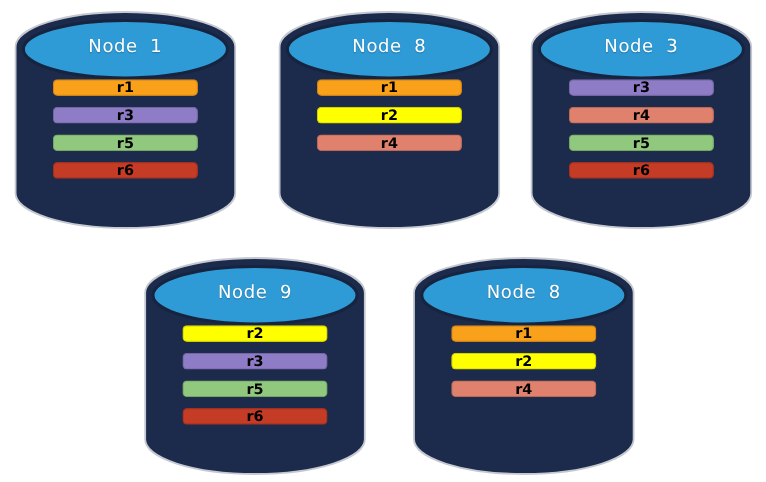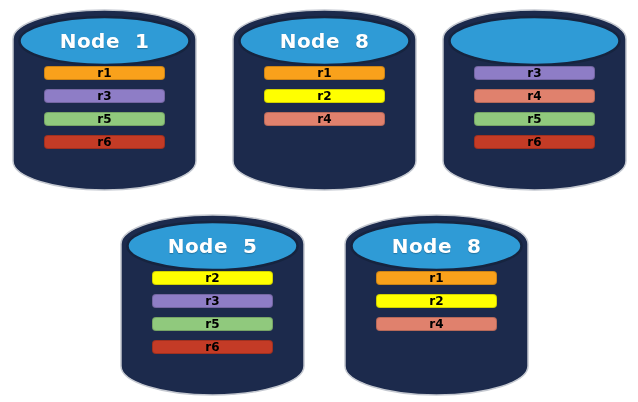--- a/index.html
+++ b/index.html
@@ -26,22 +26,22 @@
     top: 0;
     width: 100%;
     height: 100%;
   }
   .node-title {
     position: absolute;
     left: 0;
     right: 0;
     top: 21px;
     text-align: center;
-    font-size: 20px;
-    font-weight: bold;
+    font-size: 15px;
+    font-weight: normal;
     color: #ffffff;
     white-space: pre;
     letter-spacing: 0.5px;
     text-shadow: 0 1px 1px rgba(0,0,0,0.25);
   }
   .bars {
     position: absolute;
     left: 33px;
     right: 33px;
     top: 58px;
@@ -95,34 +95,35 @@
       <div class="bar" style="background: rgb(255, 255, 0);">r2</div>
       <div class="bar" style="background: rgb(224, 129, 109);">r4</div>
     </div>
   </div>
 
   <div class="node" id="node3">
     <svg class="cyl" viewBox="0 0 187 184">
       <path d="M 2,31 A 91.5,29 0 0 1 185,31 L 185,153 A 91.5,29 0 0 1 2,153 Z" fill="#1C2A4C" stroke="#C4C8D0" stroke-width="1.5"></path>
       <ellipse cx="93.5" cy="33" rx="85" ry="24" fill="#2F9BD6" stroke="#16243F" stroke-width="2.5"></ellipse>
     </svg>
+    <div class="node-title">Node  3</div>
     <div class="bars">
       <div class="bar" style="background: rgb(142, 125, 198);">r3</div>
       <div class="bar" style="background: rgb(224, 129, 109);">r4</div>
       <div class="bar" style="background: rgb(144, 201, 125);">r5</div>
       <div class="bar" style="background: rgb(196, 59, 38);">r6</div>
     </div>
   </div>
 
   <div class="node" id="node4">
     <svg class="cyl" viewBox="0 0 187 184">
       <path d="M 2,31 A 91.5,29 0 0 1 185,31 L 185,153 A 91.5,29 0 0 1 2,153 Z" fill="#1C2A4C" stroke="#C4C8D0" stroke-width="1.5"></path>
       <ellipse cx="93.5" cy="33" rx="85" ry="24" fill="#2F9BD6" stroke="#16243F" stroke-width="2.5"></ellipse>
     </svg>
-    <div class="node-title">Node  5</div>
+    <div class="node-title">Node  9</div>
     <div class="bars">
       <div class="bar" style="background: rgb(255, 255, 0);">r2</div>
       <div class="bar" style="background: rgb(142, 125, 198);">r3</div>
       <div class="bar" style="background: rgb(144, 201, 125);">r5</div>
       <div class="bar" style="background: rgb(196, 59, 38);">r6</div>
     </div>
   </div>
 
   <div class="node" id="node5">
     <svg class="cyl" viewBox="0 0 187 184">

